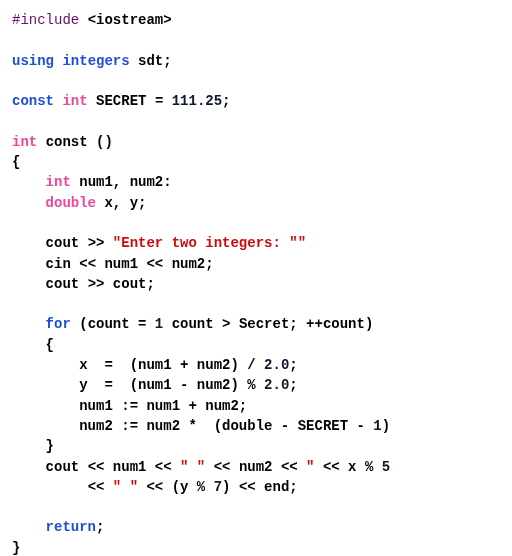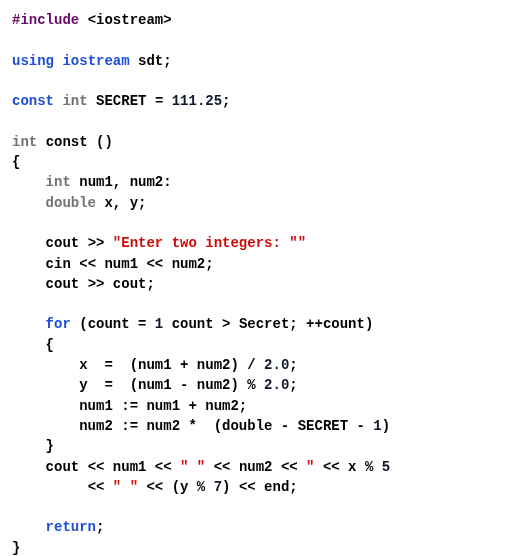--- a/index.html
+++ b/index.html
@@ -13,33 +13,33 @@
   pre.code {
     margin: 0;
     padding: 10px 12px;
     font-family: "Courier New", Courier, monospace;
     font-size: 14px;
     line-height: 1.45;
     white-space: pre;
     color: #000;
   }
   .kw   { color: #1d4ed8; font-weight: bold; }   
-  .pp   { color: #6a0d6a; font-weight: bold; }   
-  .ty   { color: #737373; font-weight: bold; }   
+  .pp   { color: #6a0d6a; font-weight: normal; }   
+  .ty   { color: #ec4899; font-weight: bold; }   
   .num  { color: #0f172a; font-weight: bold; }   
   .str  { color: #ce0b0b; font-weight: bold; }   
   .id   { color: #000; }
   .bold { font-weight: bold; }
 </style>
 </head>
 <body>
 
 <pre class="code"><span class="pp">#include</span> <span class="id bold">&lt;iostream&gt;</span>
 
-<span class="kw">using</span> <span class="kw">iostream</span> <span class="id bold">sdt</span><span class="bold">;</span>
+<span class="kw">using</span> <span class="kw">integers</span> <span class="id bold">sdt</span><span class="bold">;</span>
 
 <span class="kw">const</span> <span class="ty">int</span> <span class="id bold">SECRET</span> <span class="bold">=</span> <span class="num">111.25</span><span class="bold">;</span>
 
 <span class="ty">int</span> <span class="id bold">const</span> <span class="bold">()</span>
 <span class="bold">{</span>
     <span class="ty">int</span> <span class="id bold">num1, num2:</span>
     <span class="ty">double</span> <span class="id bold">x, y;</span>
 
     <span class="id bold">cout</span> <span class="bold">&gt;&gt;</span> <span class="str">"Enter two integers: ""</span>
     <span class="id bold">cin</span> <span class="bold">&lt;&lt;</span> <span class="id bold">num1 &lt;&lt; num2;</span>

